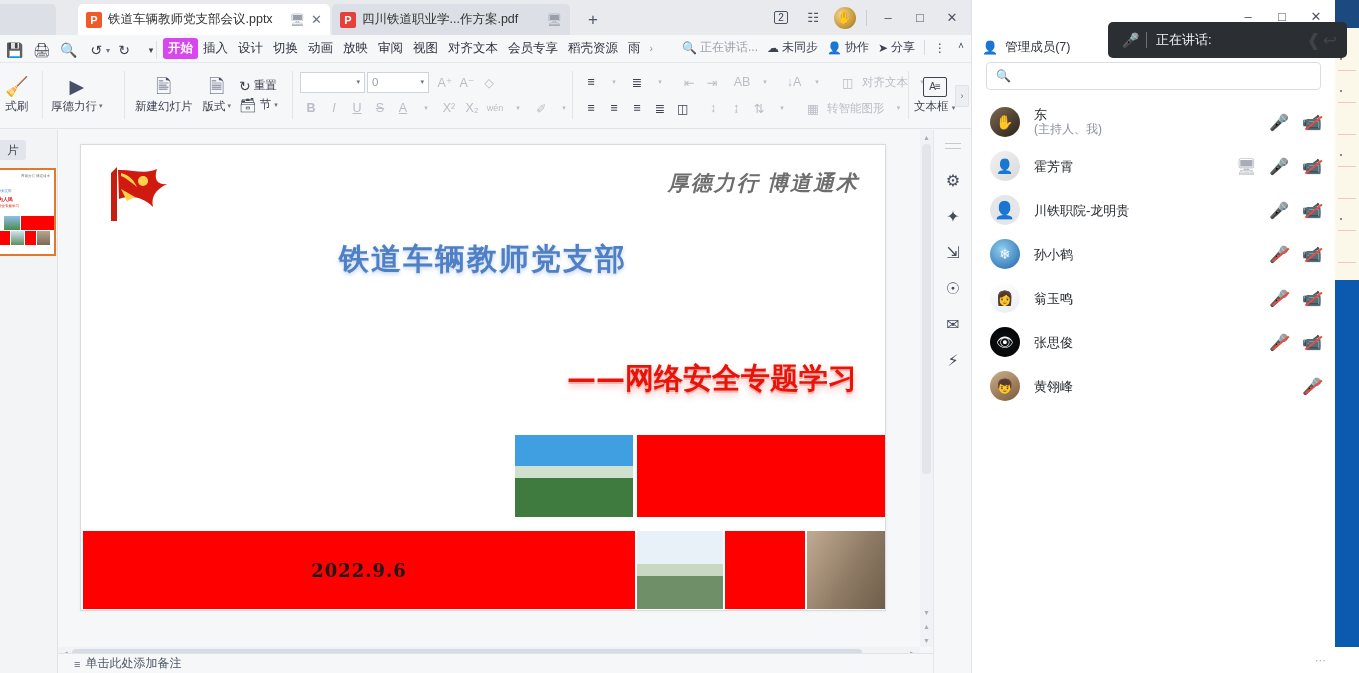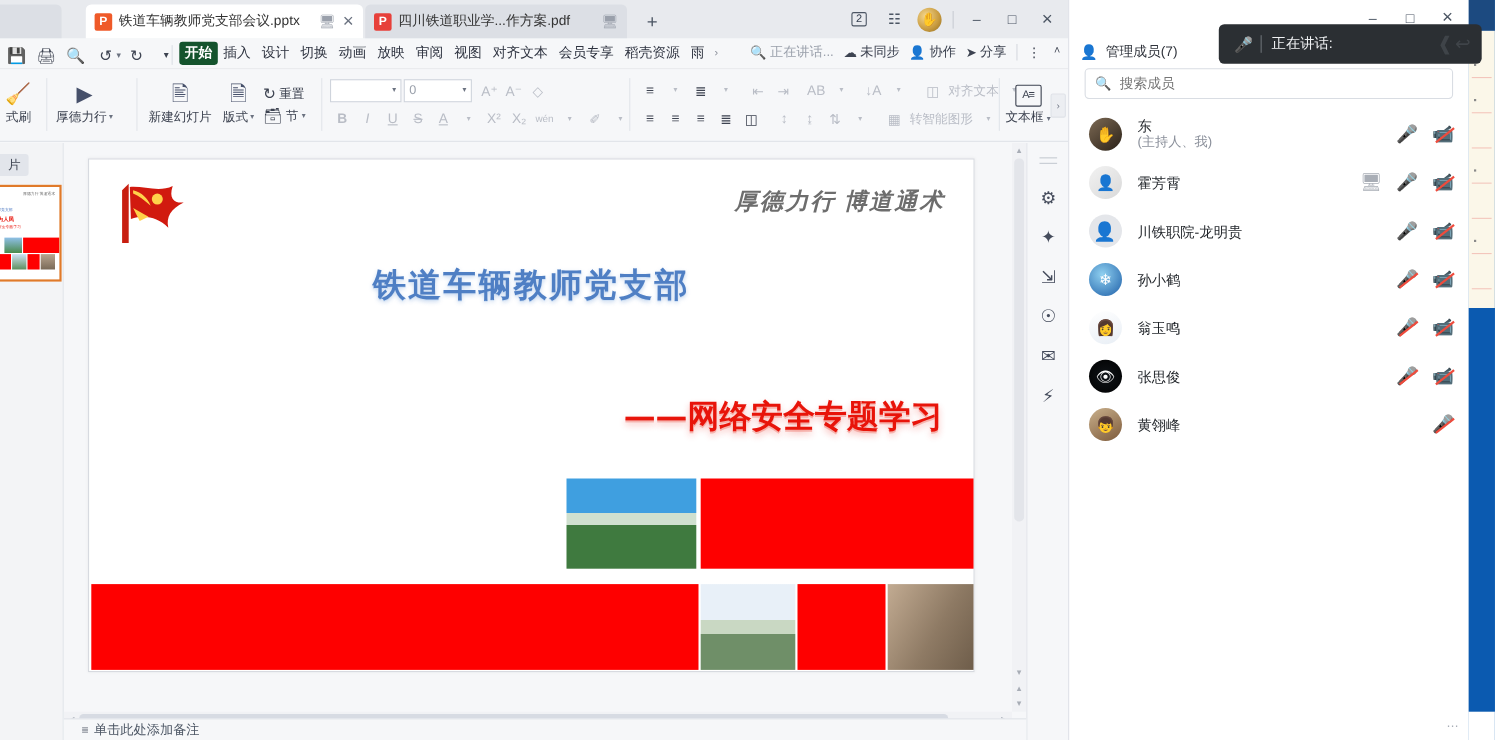--- a/index.html
+++ b/index.html
@@ -51,21 +51,21 @@
 
   
   .menurow { position:relative; height:28px; background:#f6f7f9; border-bottom:1px solid #e6e8ec; }
   .qa { position:absolute; top:4px; display:flex; align-items:center; gap:1px; left:2px; }
   .qa .qbtn { width:26px; height:22px; display:flex; align-items:center; justify-content:center;
     color:#3d4351; font-size:14px; }
   .qa .carets { font-size:8px; color:#6b7280; margin-left:-4px; }
   .divv { position:absolute; top:6px; width:1px; height:18px; background:#dcdfe5; }
   .ribtabs { position:absolute; left:163px; top:3px; display:flex; align-items:center; gap:0px; }
   .ribtabs .rt { font-size:12.5px; color:#2e3340; padding:2px 5px; white-space:nowrap; }
-  .ribtabs .rt.active { background:#14532d; color:#fff; border-radius:3px; font-weight:bold; }
+  .ribtabs .rt.active { background:#d946ef; color:#fff; border-radius:3px; font-weight:bold; }
   .ribtabs .more { font-size:10px; color:#8b909b; padding:0 4px; }
   .rightmenu { position:absolute; right:4px; top:4px; display:flex; align-items:center; gap:9px; }
   .rightmenu .rm { display:flex; align-items:center; gap:3px; font-size:12px; color:#3d4351; }
   .searchcmd { display:flex; align-items:center; gap:3px; font-size:12px; color:#9aa0ab; }
 
   
   .ribbon { position:relative; height:66px; background:#f6f7f9; border-bottom:1px solid #e0e3e8; }
   .grp { position:absolute; top:0; height:64px; display:flex; align-items:center; }
   .gsep { position:absolute; top:8px; width:1px; height:48px; background:#e2e5ea; }
   .bigbtn { display:flex; flex-direction:column; align-items:center; justify-content:center;
@@ -476,20 +476,21 @@
             <path d="M20 26 L34 34 L26 38 Z" fill="#ffd24a"></path>
           </svg>
 
           <div class="s-motto">厚德力行  博道通术</div>
           <div class="s-sub">铁道车辆教师党支部</div>
           <div class="s-third">——网络安全专题学习</div>
 
           <div class="s-ph1"></div>
           <div class="s-red1"></div>
           <div class="s-red2"></div>
+          <div class="s-date">2022.9.6</div>
           <div class="s-ph2"></div>
           <div class="s-red3"></div>
           <div class="s-ph3"></div>
         </div>
 
         <div class="vsb">
           <div class="arr" style="top:0">▲</div>
           <div class="vthumb"></div>
           <div class="arr" style="bottom:28px">▼</div>
           <div class="arr" style="bottom:14px">▲</div>
@@ -531,21 +532,20 @@
       </div>
     </div>
 
     <div class="meet-head">
       <span class="hicon">👤</span>
       <span>管理成员(7)</span>
     </div>
 
     <div class="searchwrap">
       <span class="sicon">🔍</span>
-      <input placeholder="搜索成员" style="">
     </div>
 
     <div class="members">
 
       <div class="mrow">
         <div class="mavatar" style="background:linear-gradient(140deg,#7d6a54,#2a2118)">✋</div>
         <div class="mname">
           <span>东</span>
           <span class="sec">(主持人、我)</span>
         </div>

